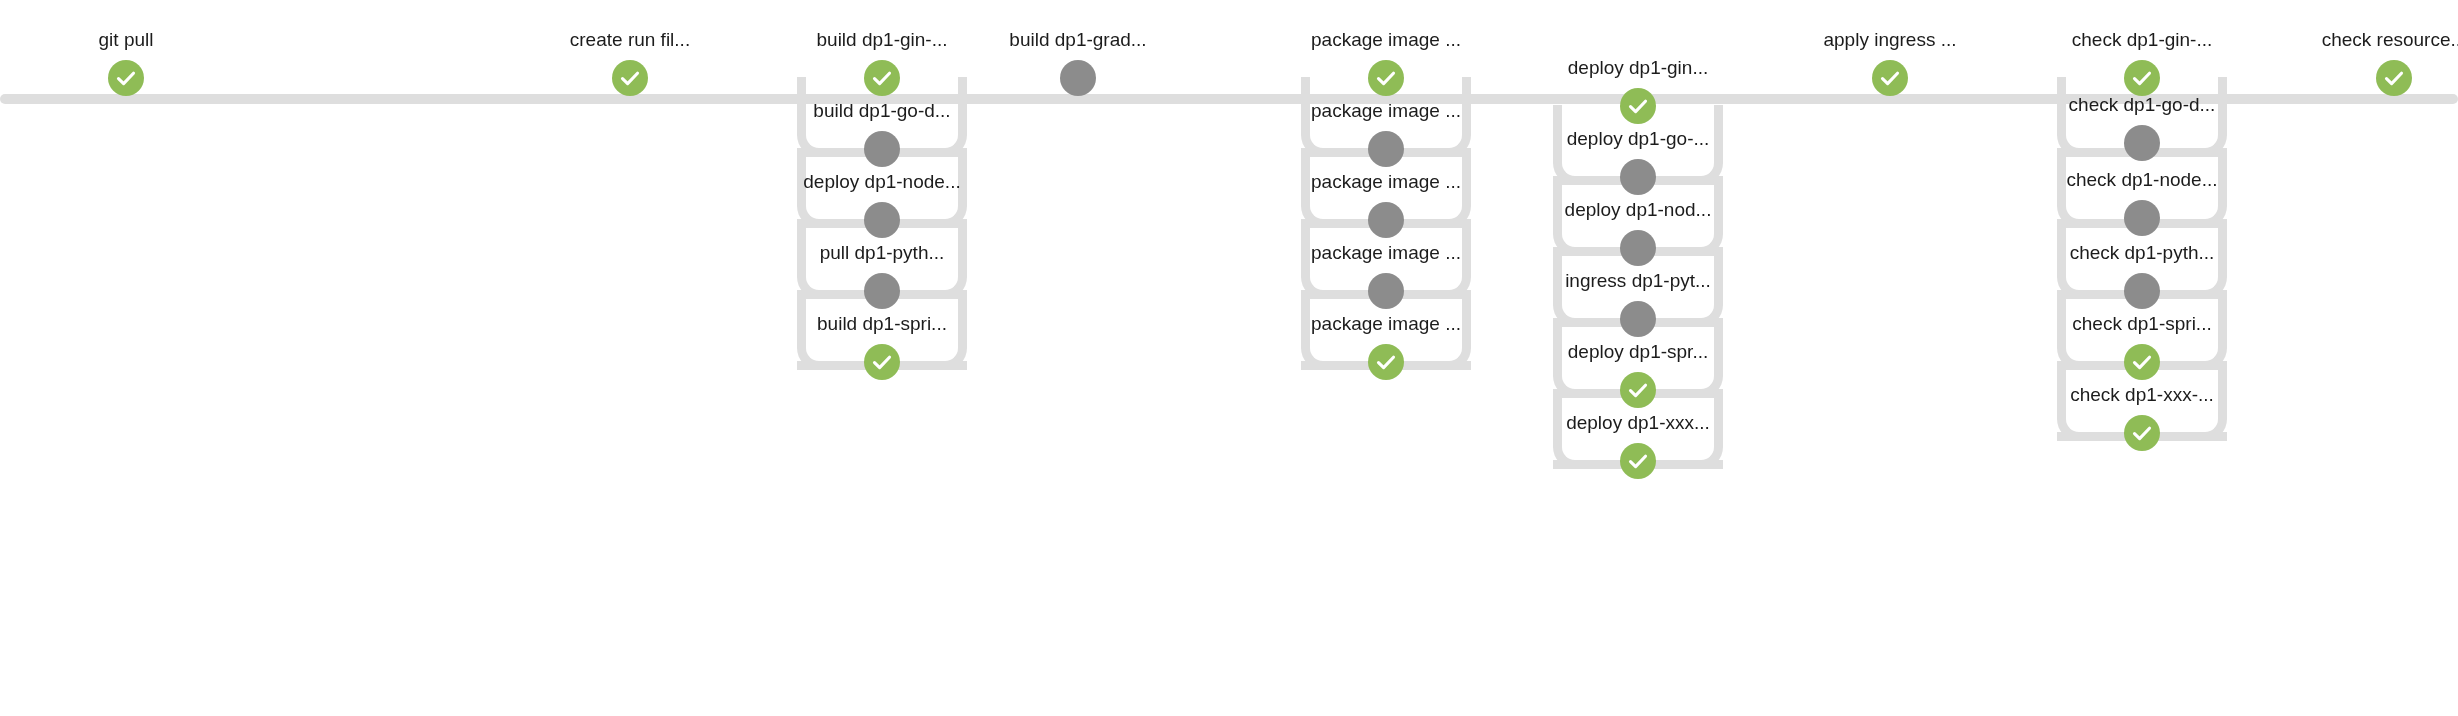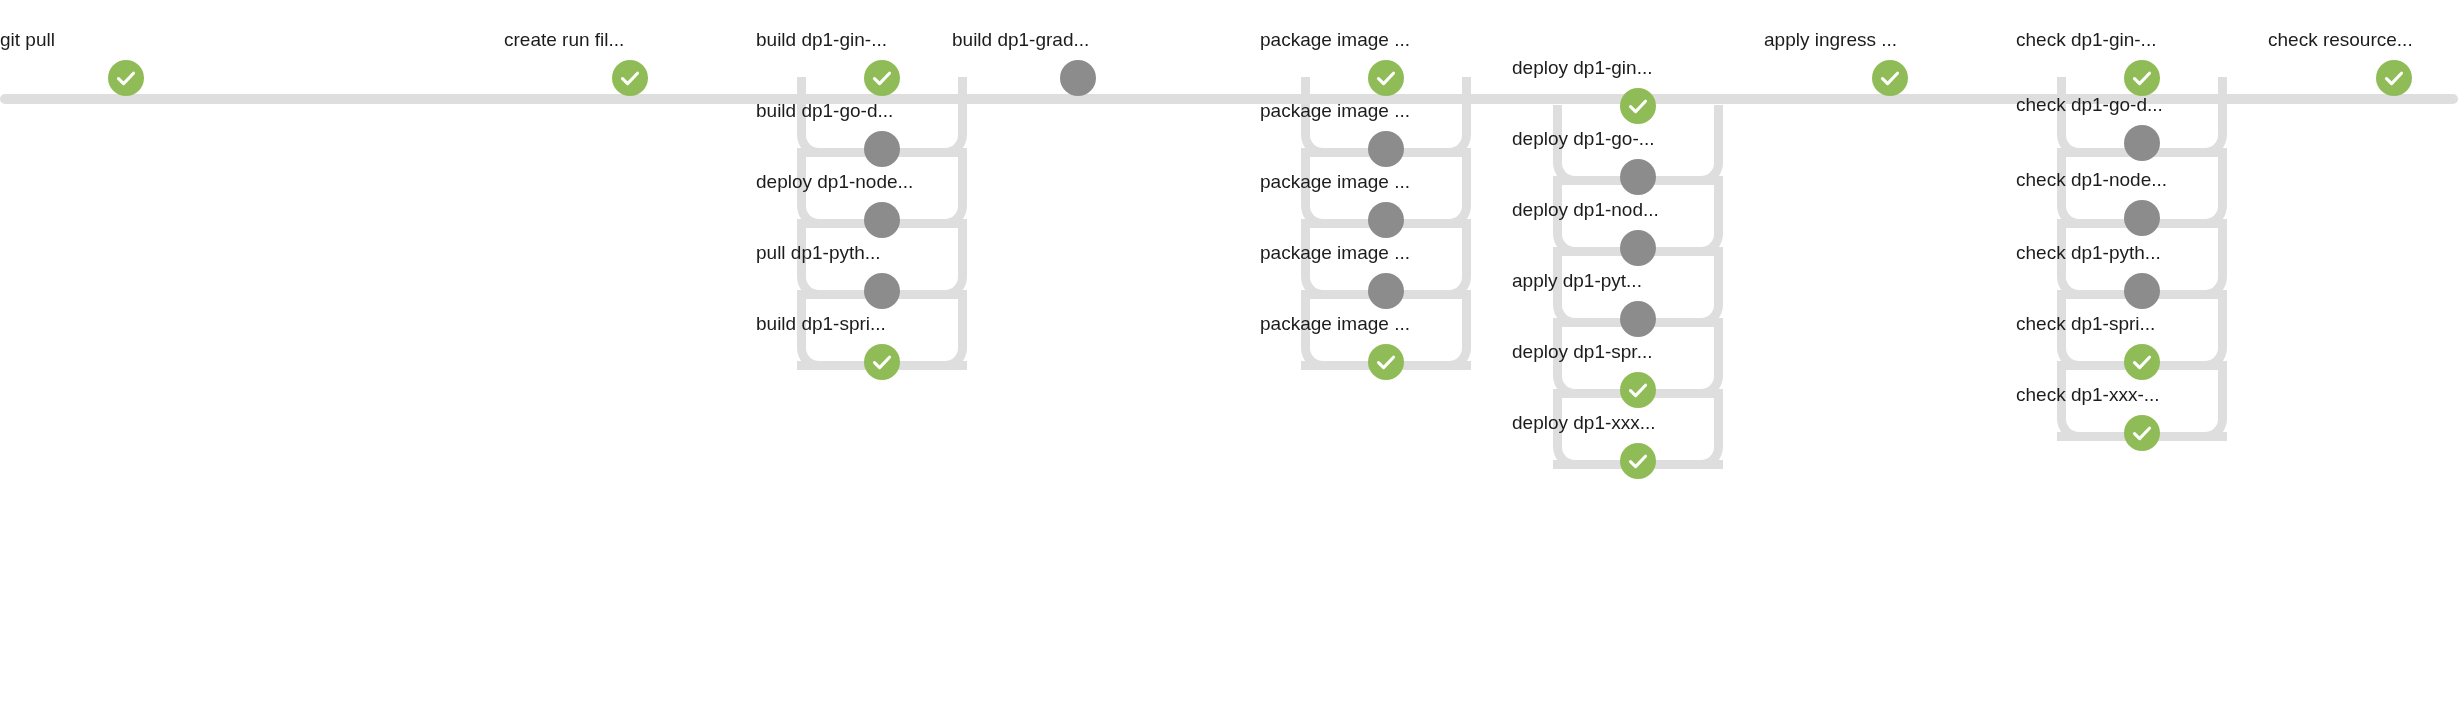--- a/index.html
+++ b/index.html
@@ -45,21 +45,21 @@
     position: absolute;
     width: 252px;
     left: 0;
     height: 64px;
   }
   .node-label {
     position: absolute;
     left: 0;
     top: 0;
     width: 252px;
-    text-align: left;
+    text-align: center;
     font-size: 19px;
     line-height: 24px;
     color: #1c1c1c;
     white-space: nowrap;
     overflow: hidden;
     text-overflow: ellipsis;
     font-family: "Liberation Sans", sans-serif;
   }
   .node-dot {
     position: absolute;
@@ -237,21 +237,21 @@
       <div class="stub" style="left: 41px; width: 64px; top: 219px;"></div>
       <div class="stub" style="left: 147px; width: 64px; top: 219px;"></div>
       <div class="node" style="top: 170px;">
         <div class="node-label">deploy dp1-nod...</div>
         <div class="node-dot pending"></div>
       </div>
       <div class="bracket" style="left: 41px; width: 170px; top: 219px; height: 80px;"></div>
       <div class="stub" style="left: 41px; width: 64px; top: 290px;"></div>
       <div class="stub" style="left: 147px; width: 64px; top: 290px;"></div>
       <div class="node" style="top: 241px;">
-        <div class="node-label">apply dp1-pyt...</div>
+        <div class="node-label">ingress dp1-pyt...</div>
         <div class="node-dot pending"></div>
       </div>
       <div class="bracket" style="left: 41px; width: 170px; top: 290px; height: 80px;"></div>
       <div class="stub" style="left: 41px; width: 64px; top: 361px;"></div>
       <div class="stub" style="left: 147px; width: 64px; top: 361px;"></div>
       <div class="node" style="top: 312px;">
         <div class="node-label">deploy dp1-spr...</div>
         <div class="node-dot success">
           <svg class="tick" viewBox="0 0 36 36">
             <path d="M10.5 18.6 L15.6 23.6 L25.5 13.2" fill="none" stroke="#ffffff" stroke-width="3.1" stroke-linecap="round" stroke-linejoin="round"></path>

